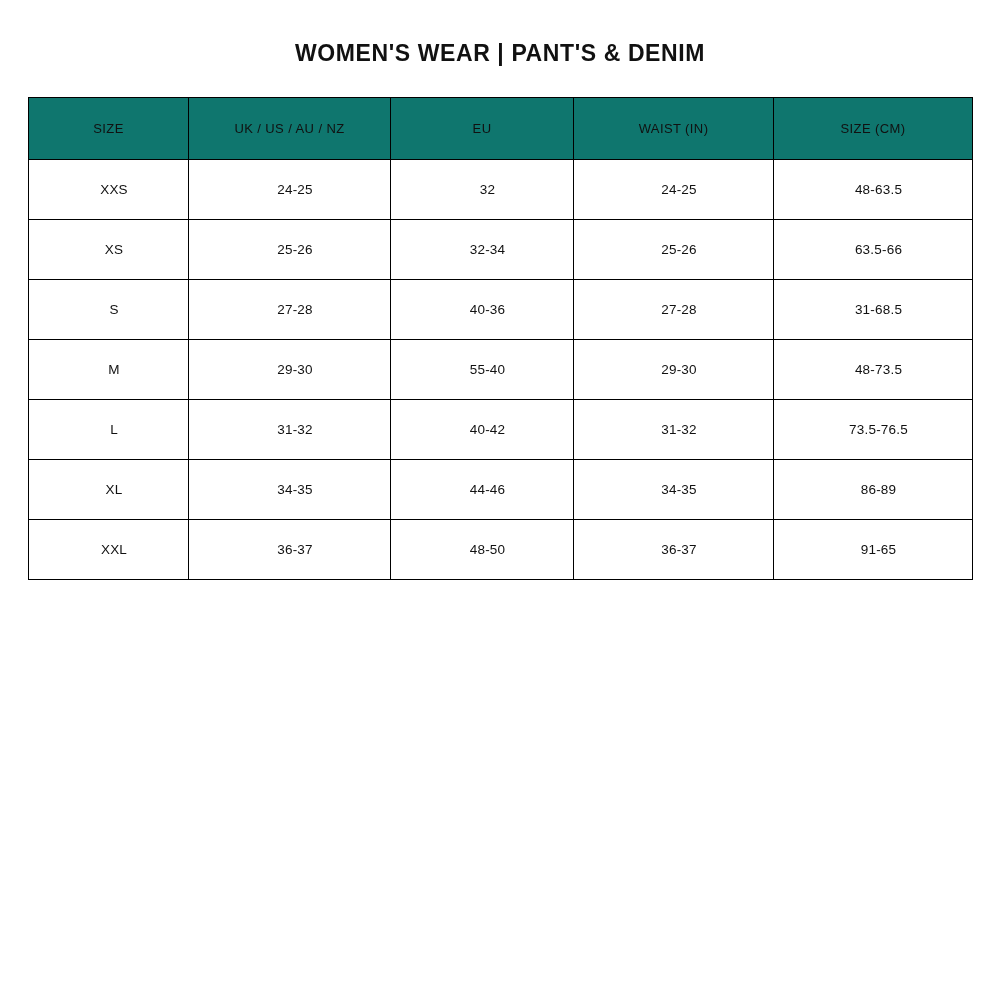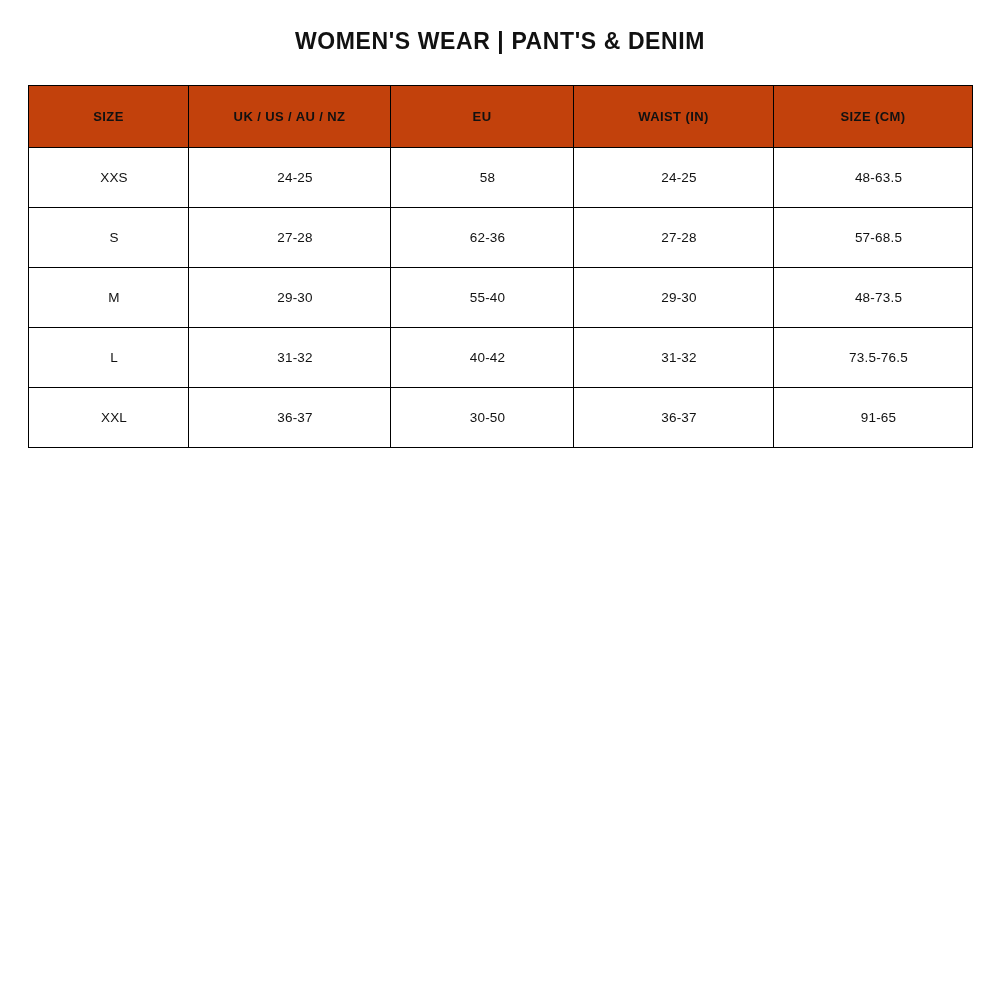--- a/index.html
+++ b/index.html
@@ -19,43 +19,43 @@
     height: 1000px;
     position: relative;
     box-sizing: border-box;
   }
   .title {
     text-align: center;
     font-size: 23px;
     font-weight: bold;
     letter-spacing: 0.6px;
     color: #111111;
-    padding-top: 28px;
+    padding-top: 40px;
     padding-bottom: 0;
     margin: 0;
   }
   .table-wrap {
     margin: 30px 28px 0 28px;
   }
   table.size-table {
     border-collapse: collapse;
     width: 944px;
     table-layout: fixed;
   }
   table.size-table th,
   table.size-table td {
     border: 1px solid #000000;
     text-align: center;
     vertical-align: middle;
     font-size: 13.5px;
     color: #111111;
   }
   table.size-table thead th {
-    background: #c2410c;
-    font-weight: bold;
+    background: #0f766e;
+    font-weight: normal;
     height: 59px;
     letter-spacing: 0.4px;
     font-size: 13px;
   }
   table.size-table tbody td {
     height: 57px;
     font-weight: normal;
     letter-spacing: 0.2px;
     padding-left: 12px;
   }
@@ -90,49 +90,63 @@
           <th>UK / US / AU / NZ</th>
           <th>EU</th>
           <th>WAIST (IN)</th>
           <th>SIZE (CM)</th>
         </tr>
       </thead>
       <tbody>
         <tr>
           <td class="size-col">XXS</td>
           <td>24-25</td>
-          <td>58</td>
+          <td>32</td>
           <td>24-25</td>
           <td>48-63.5</td>
         </tr>
         <tr>
+          <td class="size-col">XS</td>
+          <td>25-26</td>
+          <td>32-34</td>
+          <td>25-26</td>
+          <td>63.5-66</td>
+        </tr>
+        <tr>
           <td class="size-col">S</td>
           <td>27-28</td>
-          <td>62-36</td>
+          <td>40-36</td>
           <td>27-28</td>
-          <td>57-68.5</td>
+          <td>31-68.5</td>
         </tr>
         <tr>
           <td class="size-col">M</td>
           <td>29-30</td>
           <td>55-40</td>
           <td>29-30</td>
           <td>48-73.5</td>
         </tr>
         <tr>
           <td class="size-col">L</td>
           <td>31-32</td>
           <td>40-42</td>
           <td>31-32</td>
           <td>73.5-76.5</td>
         </tr>
         <tr>
+          <td class="size-col">XL</td>
+          <td>34-35</td>
+          <td>44-46</td>
+          <td>34-35</td>
+          <td>86-89</td>
+        </tr>
+        <tr>
           <td class="size-col">XXL</td>
           <td>36-37</td>
-          <td>30-50</td>
+          <td>48-50</td>
           <td>36-37</td>
           <td>91-65</td>
         </tr>
       </tbody>
     </table>
   </div>
 
 </div>
 
 </body></html>

